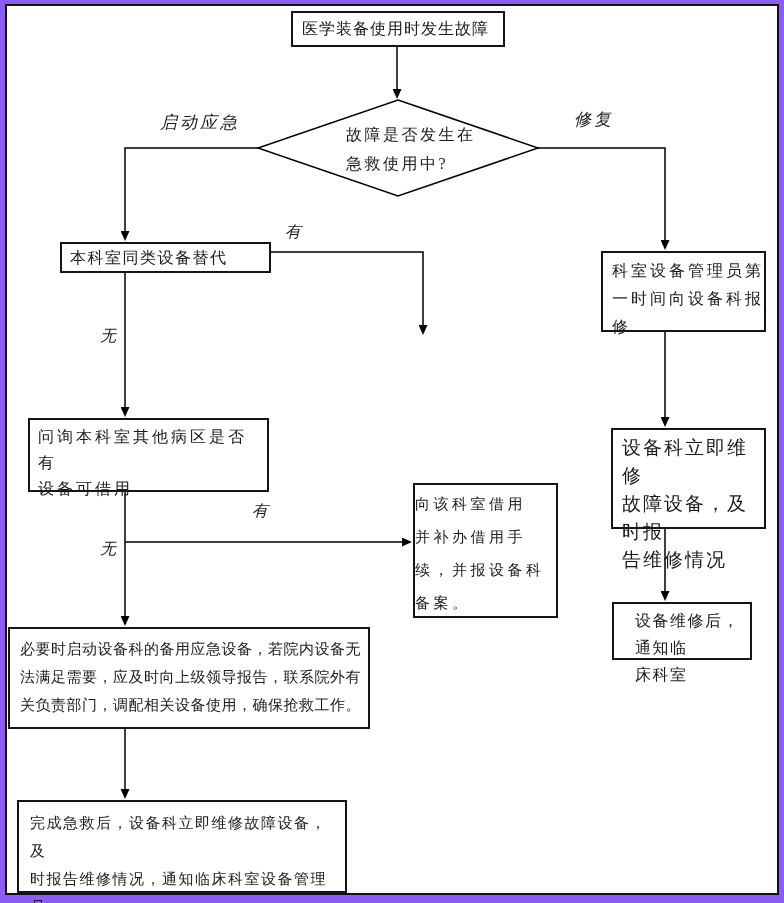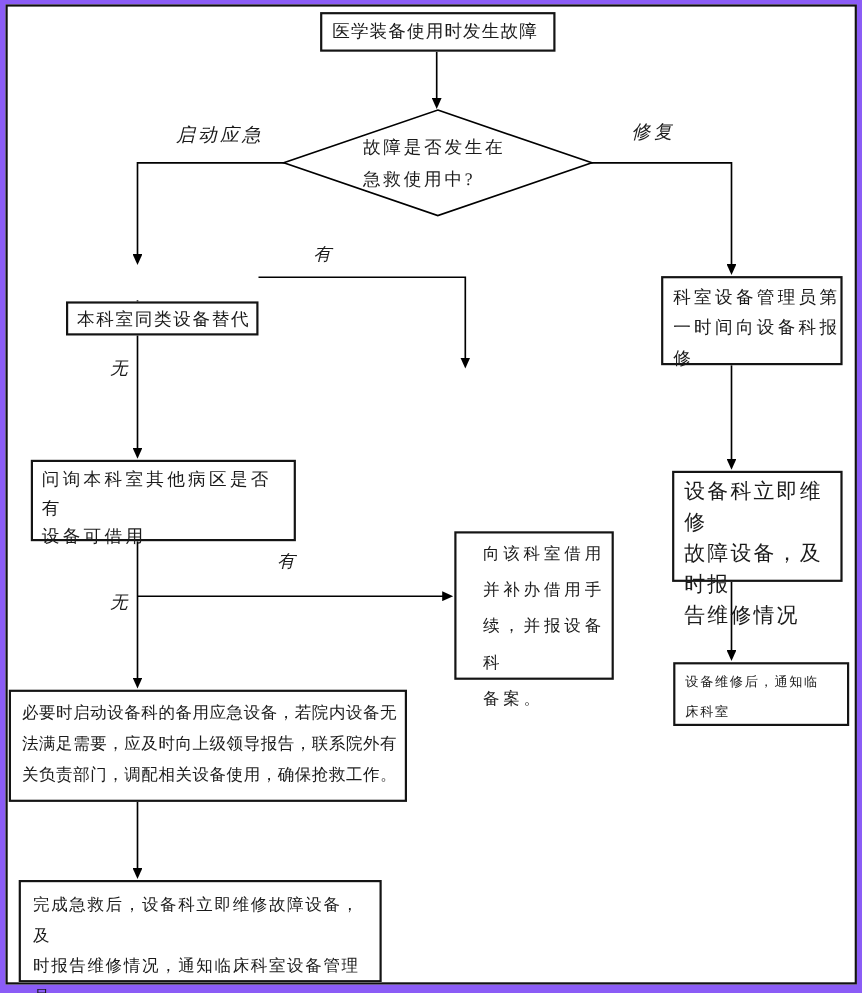--- a/index.html
+++ b/index.html
@@ -53,51 +53,51 @@
 
     <path d="M125 729 V790" stroke="#000" stroke-width="1.5" fill="none" marker-end="url(#ah)"></path>
 
     <path d="M665 332 V418" stroke="#000" stroke-width="1.5" fill="none" marker-end="url(#ah)"></path>
 
     <path d="M665 517 V592" stroke="#000" stroke-width="1.5" fill="none" marker-end="url(#ah)"></path>
   </svg>
 
   <div class="node" style="left:291px;top:11px;width:214px;height:36px;font-size:16px;letter-spacing:1px;padding:6px 0 0 9px;">医学装备使用时发生故障</div>
 
-  <div class="decision-text" style="left:330px;top:120px;width:160px;font-size:16px;letter-spacing:2.5px;line-height:29px;">故障是否发生在
+  <div class="decision-text" style="left:346px;top:120px;width:160px;font-size:16px;letter-spacing:2.5px;line-height:29px;">故障是否发生在
 急救使用中?</div>
 
-  <div class="node" style="left:60px;top:242px;width:175px;height:31px;font-size:16px;letter-spacing:1.5px;padding:4px 0 16px 8px;margin-top:32px;">本科室同类设备替代</div>
+  <div class="node" style="left:60px;top:242px;width:211px;height:31px;font-size:16px;letter-spacing:1.5px;padding:4px 0 16px 8px;">本科室同类设备替代</div>
 
 
   <div class="node" style="left:28px;top:418px;width:241px;height:74px;font-size:16px;letter-spacing:3px;line-height:26px;padding:4px 12px 0 8px;">问询本科室其他病区是否有
 设备可借用</div>
 
-  <div class="node" style="left:413px;top:483px;width:145px;height:135px;font-size:15px;letter-spacing:3.5px;line-height:33px;padding:3px 0 0 24px;">向该科室借用
+  <div class="node" style="left:413px;top:483px;width:145px;height:135px;font-size:15px;letter-spacing:3.5px;line-height:33px;padding:3px 0 0 0;">向该科室借用
 并补办借用手
 续，并报设备科
 备案。</div>
 
   <div class="node" style="left:8px;top:627px;width:362px;height:102px;font-size:15px;letter-spacing:0.5px;line-height:28px;padding:6px 0 0 10px;">必要时启动设备科的备用应急设备，若院内设备无
 法满足需要，应及时向上级领导报告，联系院外有
 关负责部门，调配相关设备使用，确保抢救工作。</div>
 
   <div class="node" style="left:17px;top:800px;width:330px;height:93px;font-size:15px;letter-spacing:1.5px;line-height:28px;padding:7px 17px 0 11px;">完成急救后，设备科立即维修故障设备，及
 时报告维修情况，通知临床科室设备管理员
 验收。</div>
 
   <div class="node" style="left:601px;top:251px;width:165px;height:81px;font-size:16px;letter-spacing:3px;line-height:28px;padding:4px 0 0 9px;">科室设备管理员第
 一时间向设备科报
 修</div>
 
   <div class="node" style="left:611px;top:428px;width:155px;height:101px;font-size:19px;letter-spacing:2px;line-height:28px;padding:4px 0 0 9px;">设备科立即维修
 故障设备，及时报
 告维修情况</div>
 
-  <div class="node" style="left:612px;top:602px;width:160px;height:58px;font-size:12px;letter-spacing:1.5px;line-height:27px;padding:3px 0 0 9px;">设备维修后，通知临
+  <div class="node" style="left:612px;top:602px;width:140px;height:58px;font-size:16px;letter-spacing:1.5px;line-height:27px;padding:3px 0 0 21px;">设备维修后，通知临
 床科室</div>
 
   <div class="lbl" style="left:160px;top:113px;font-size:17px;letter-spacing:3px;">启动应急</div>
 
   <div class="lbl" style="left:574px;top:110px;font-size:17px;letter-spacing:3px;">修复</div>
 
   <div class="lbl" style="left:285px;top:222px;font-size:16px;">有</div>
 
   <div class="lbl" style="left:100px;top:326px;font-size:16px;">无</div>
 

